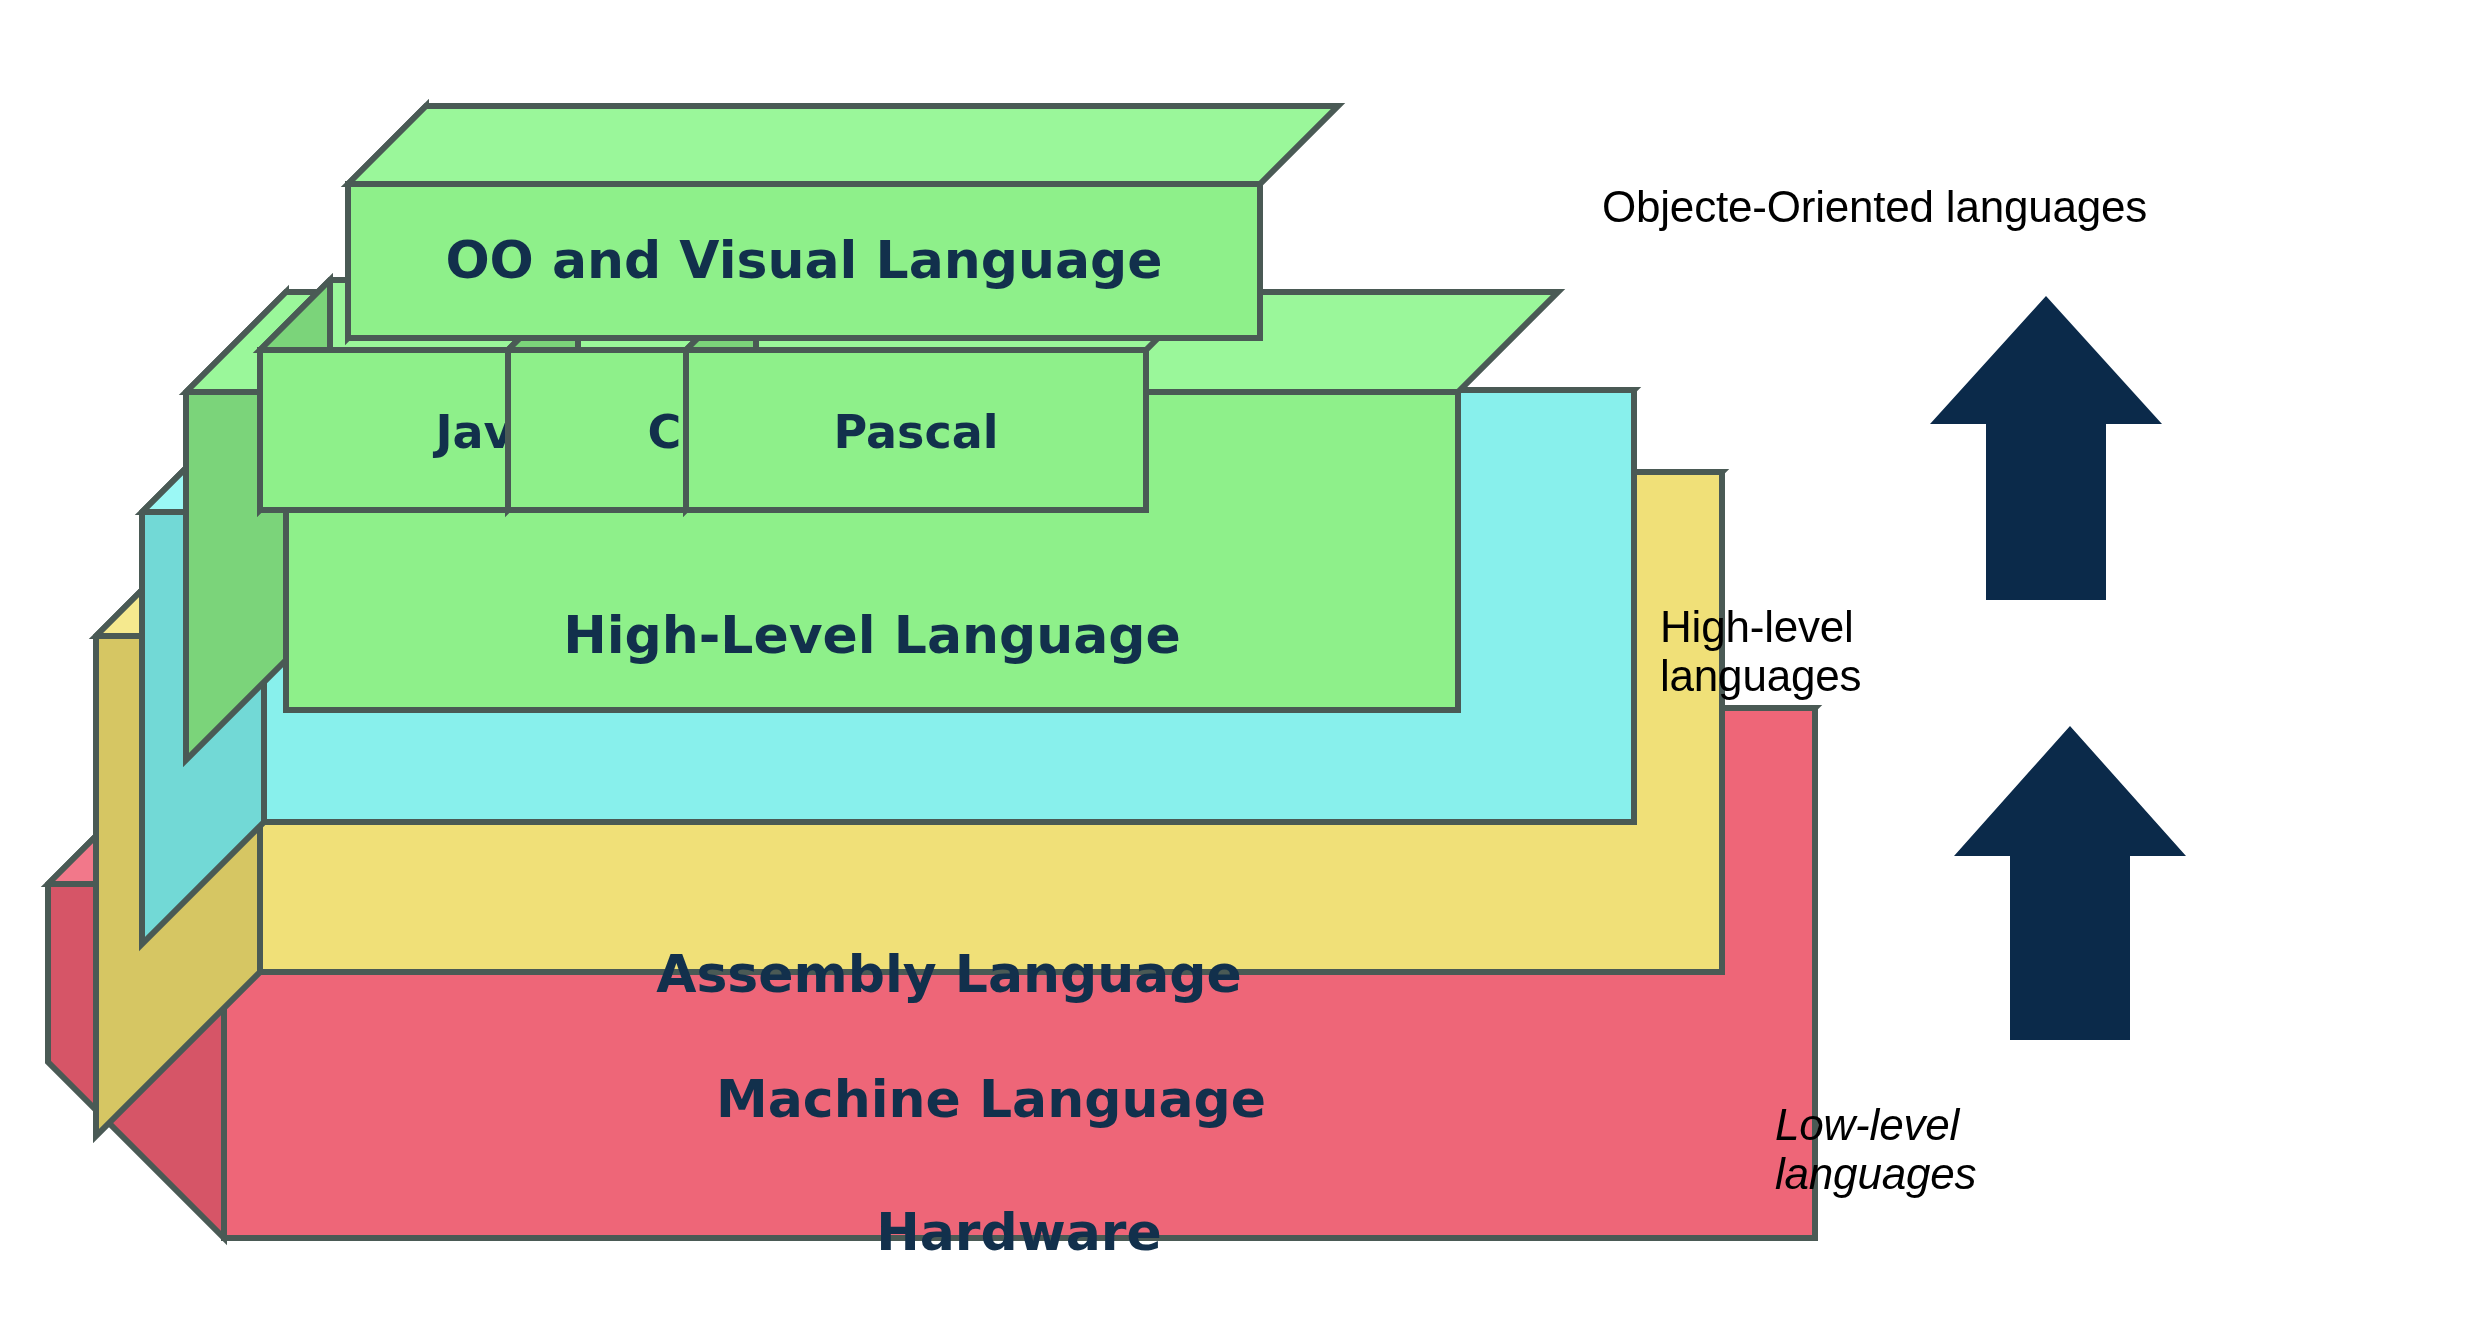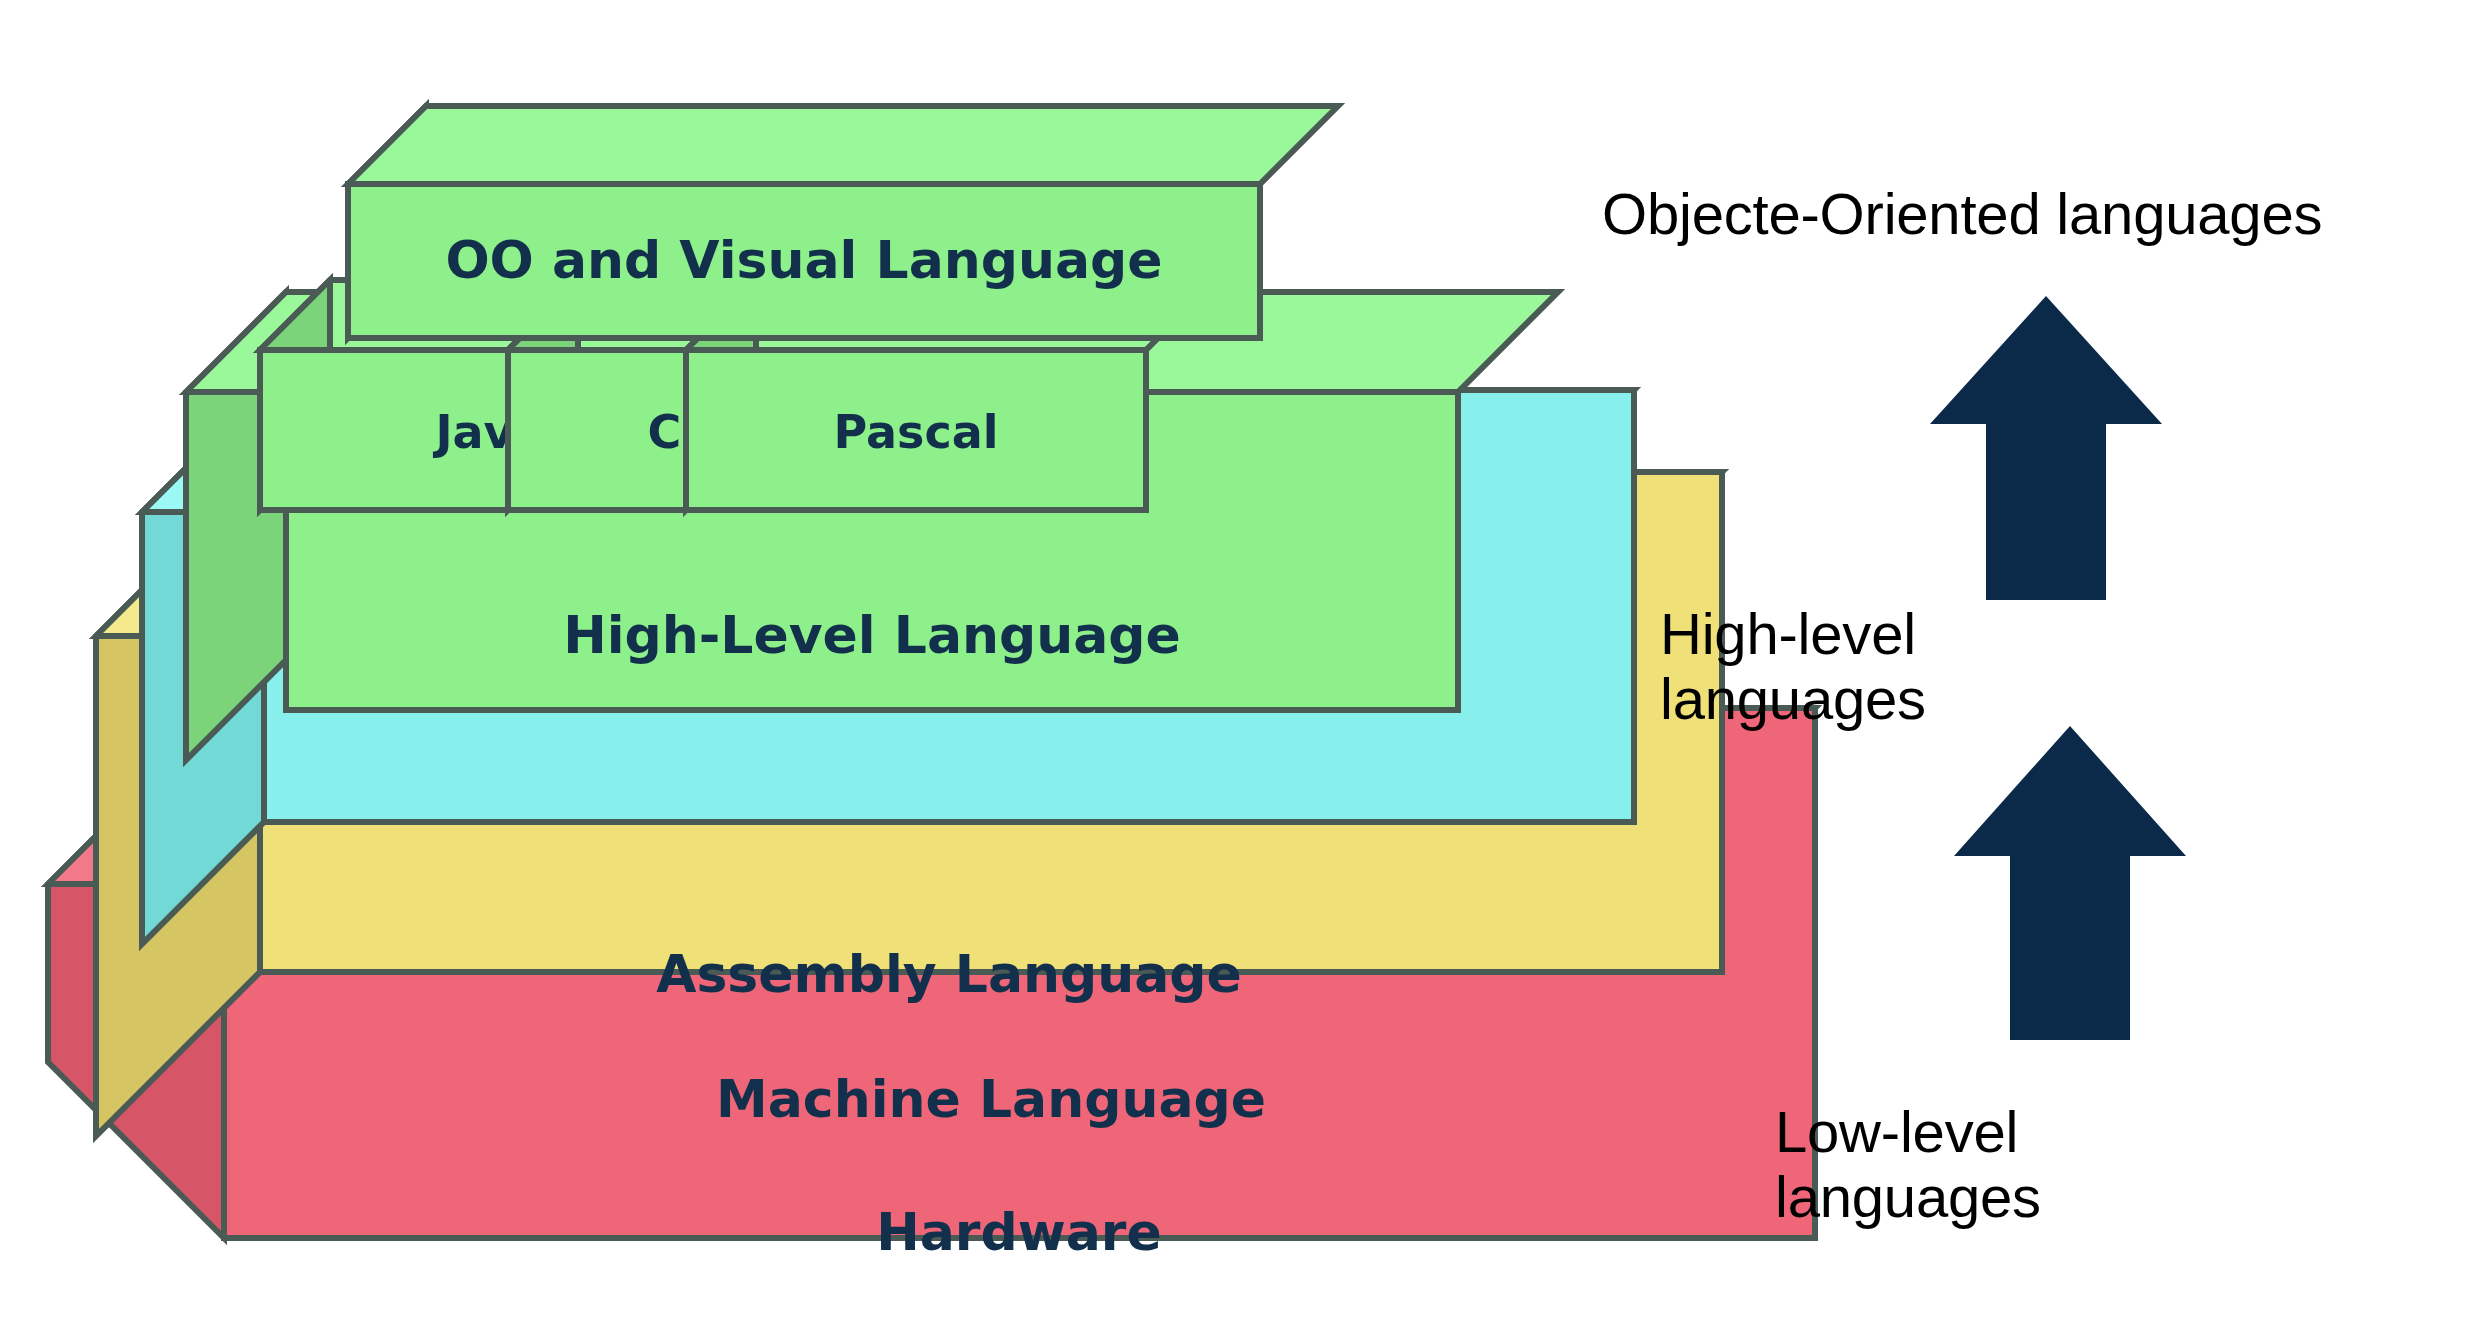--- a/index.html
+++ b/index.html
@@ -30,36 +30,37 @@
     font-family: "DejaVu Sans", sans-serif;
     font-weight: bold;
     fill: #12304c;
   }
   .slab-label-big   { font-size: 52px; }
   .slab-label-small { font-size: 46px; }
   .side-note {
     position: absolute;
     font-family: "Liberation Sans", sans-serif;
     color: #000000;
-    font-size: 58px;
+    font-size: 44px;
     line-height: 1.12;
     white-space: pre;
     letter-spacing: -0.2px;
   }
   #note-oo {
     left: 1602px;
     top: 182px;
   }
   #note-high {
     left: 1660px;
     top: 602px;
   }
   #note-low {
     left: 1775px;
     top: 1100px;
+    font-style: italic;
   }
 </style>
 </head>
 <body>
 
 <div id="stage">
 
   <svg id="diagram-svg" viewBox="0 0 2484 1342">
 
     <g>

